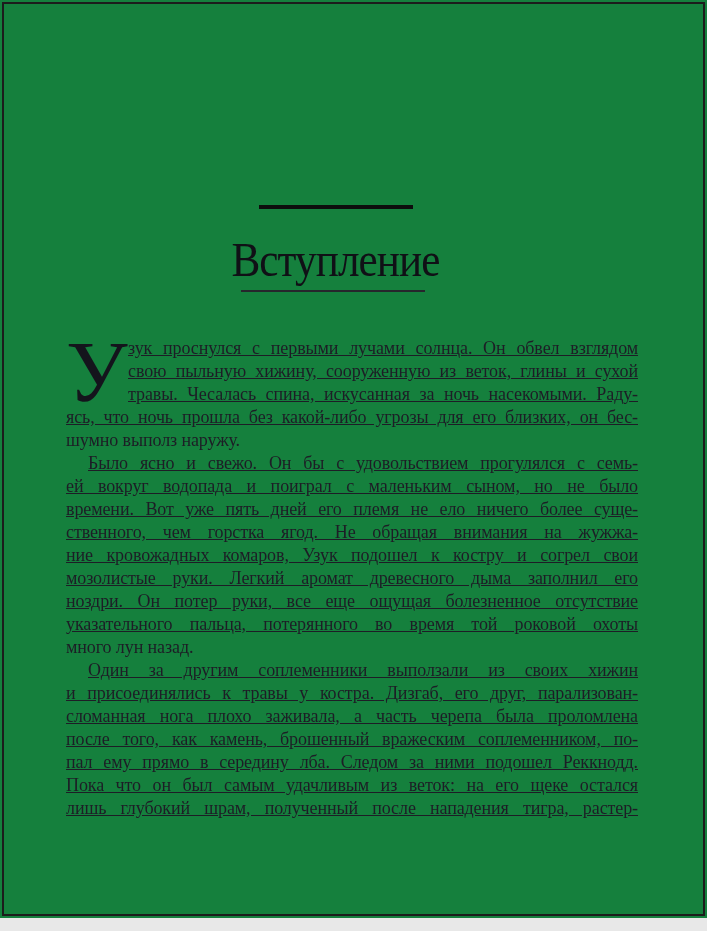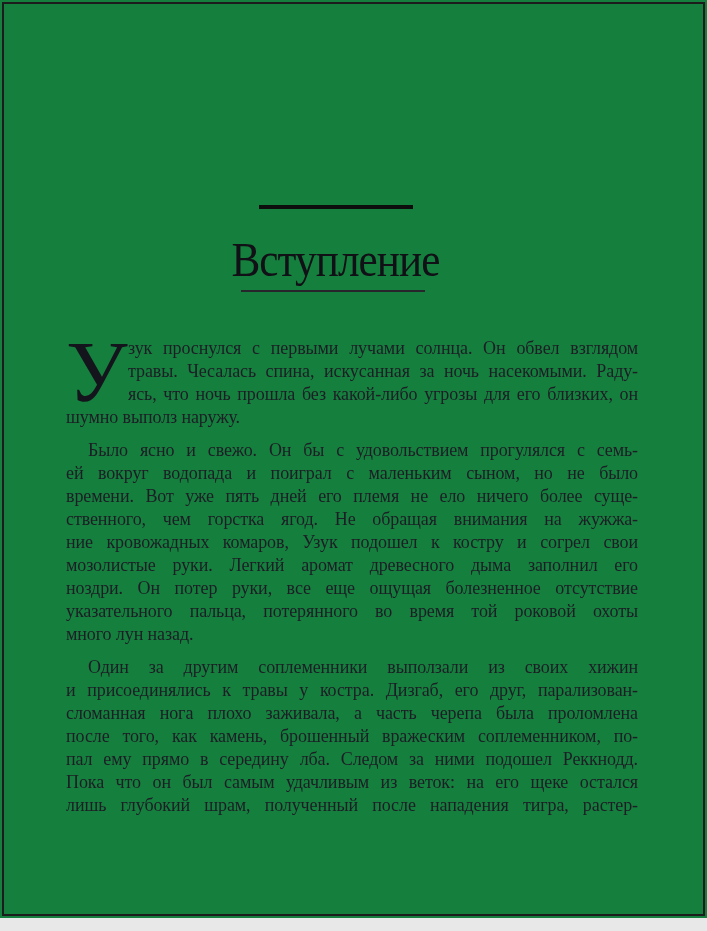--- a/index.html
+++ b/index.html
@@ -56,29 +56,30 @@
     line-height: 23px;
     color: #1d1d26;
     letter-spacing: -0.1px;
   }
   .para { margin: 0; }
   .ln {
     height: 23px;
     overflow: hidden;
     text-align: justify;
     text-align-last: justify;
+    text-decoration: underline;
     -moz-text-align-last: justify;
   }
   .ln-last {
     height: 23px;
     overflow: hidden;
     text-align: center;
     text-align-last: left;
   }
-  .indent { text-indent: 22px; margin-top: 10px; }
+  .indent { text-indent: 22px; }
   .drop-cap {
     float: left;
     width: 54px;
     height: 69px;
     margin-right: 8px;
     font-size: 87px;
     line-height: 69px;
     color: #14141c;
     text-align: left;
   }
@@ -94,20 +95,21 @@
 
   <div class="chapter-title">Вступление</div>
 
   <div class="title-underline"></div>
 
   <div class="body-text">
 
     <div class="para">
       <span class="drop-cap">У</span>
       <div class="ln">зук проснулся с первыми лучами солнца. Он обвел взглядом</div>
+      <div class="ln">свою пыльную хижину, сооруженную из веток, глины и сухой</div>
       <div class="ln">травы. Чесалась спина, искусанная за ночь насекомыми. Раду-</div>
       <div class="ln">ясь, что ночь прошла без какой-либо угрозы для его близких, он бес-</div>
       <div class="ln-last">шумно выполз наружу.</div>
     </div>
 
     <div class="para">
       <div class="ln indent">Было ясно и свежо. Он бы с удовольствием прогулялся с семь-</div>
       <div class="ln">ей вокруг водопада и поиграл с маленьким сыном, но не было</div>
       <div class="ln">времени. Вот уже пять дней его племя не ело ничего более суще-</div>
       <div class="ln">ственного, чем горстка ягод. Не обращая внимания на жужжа-</div>

